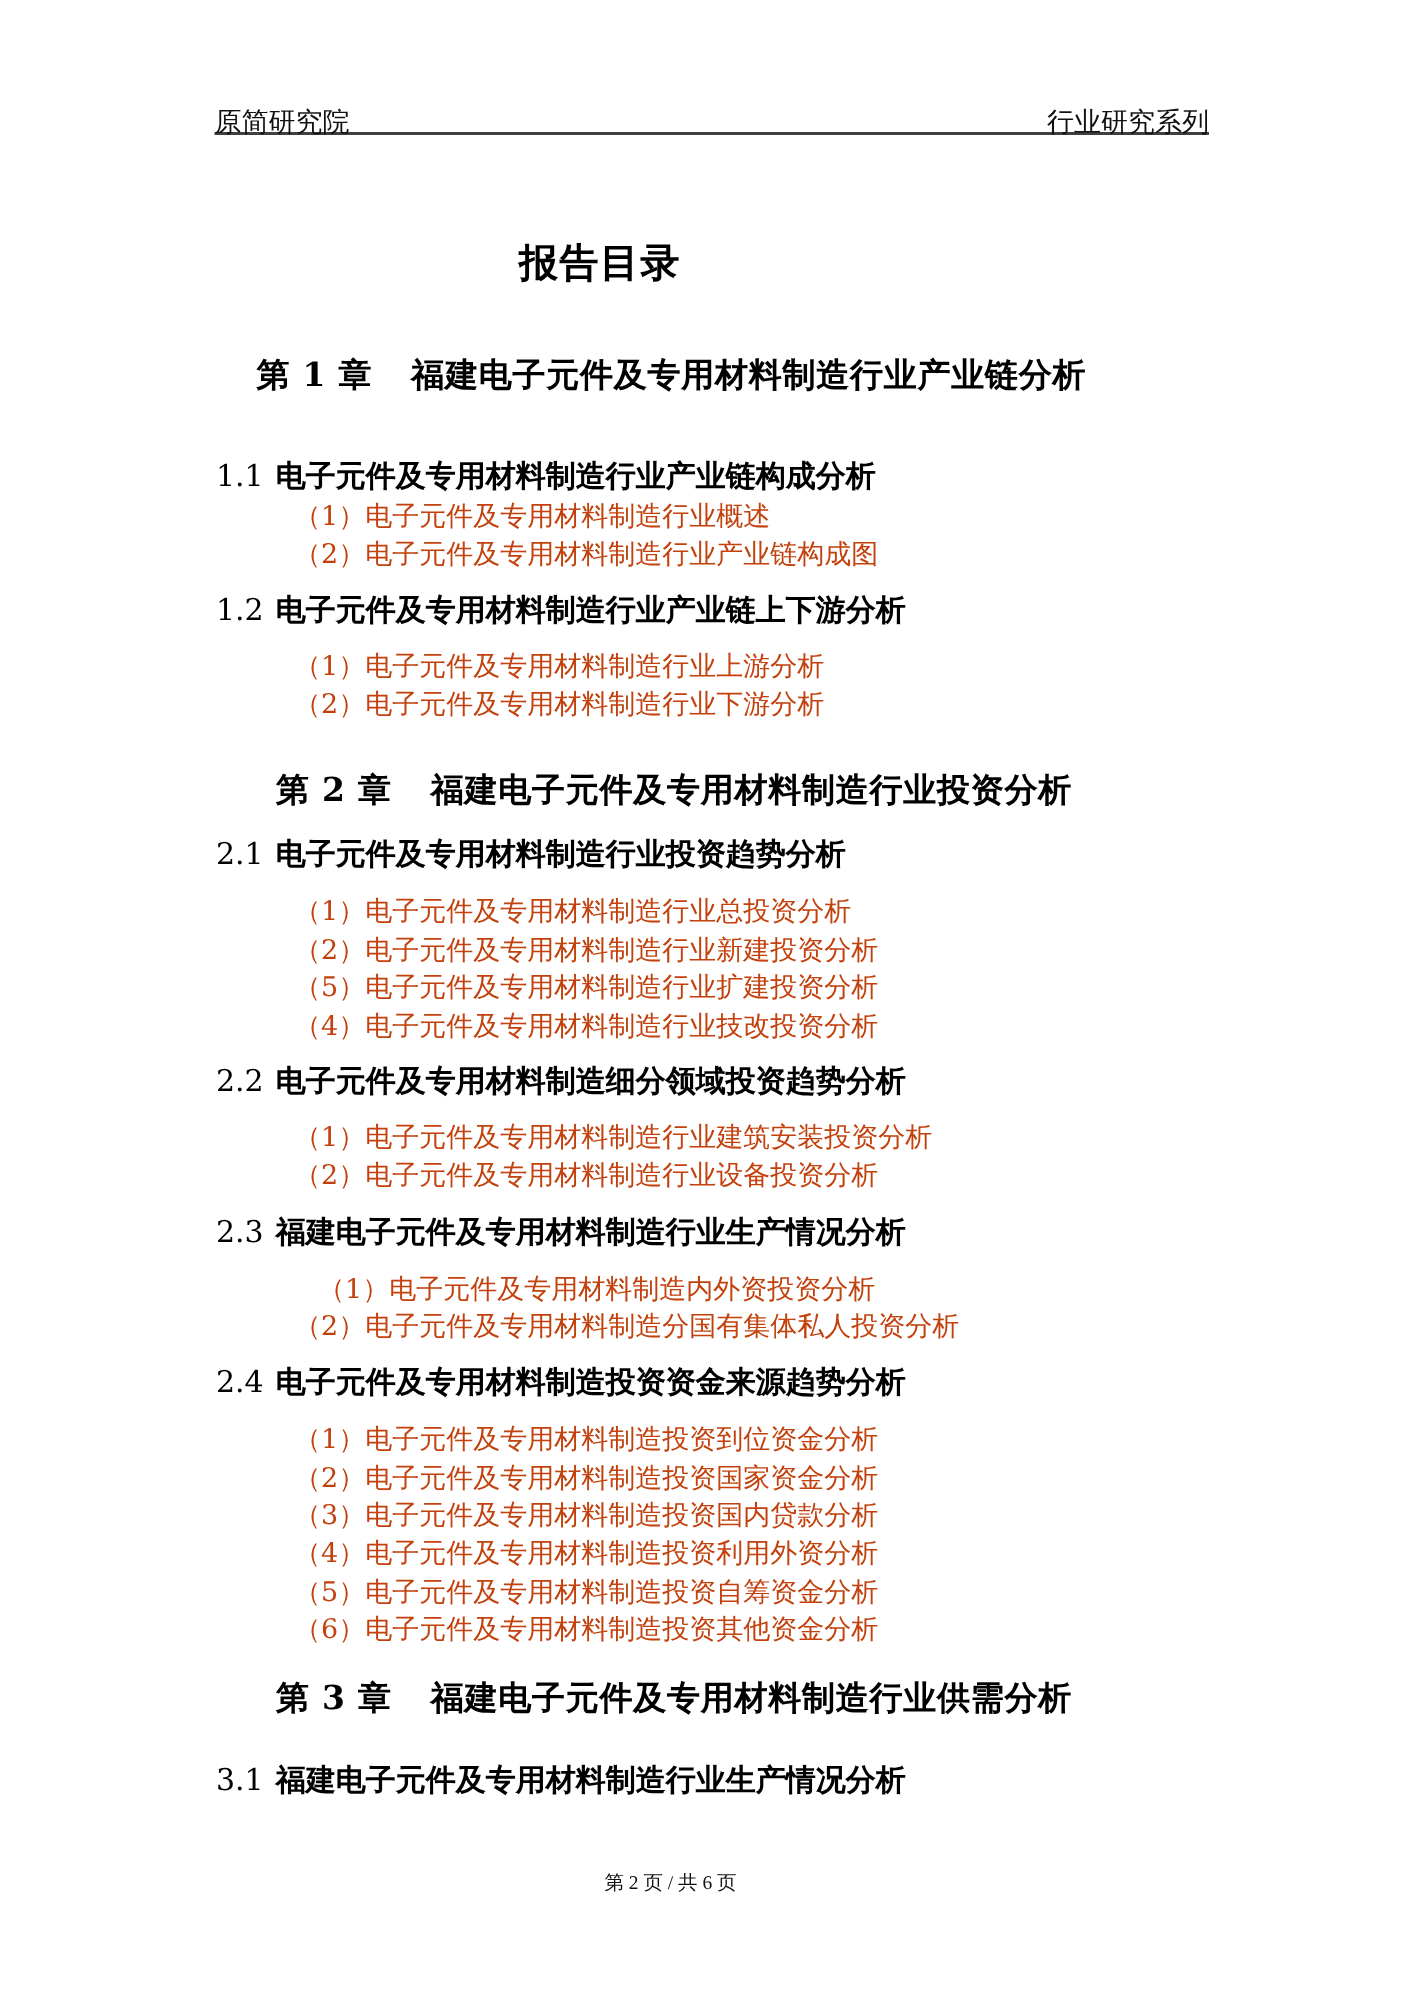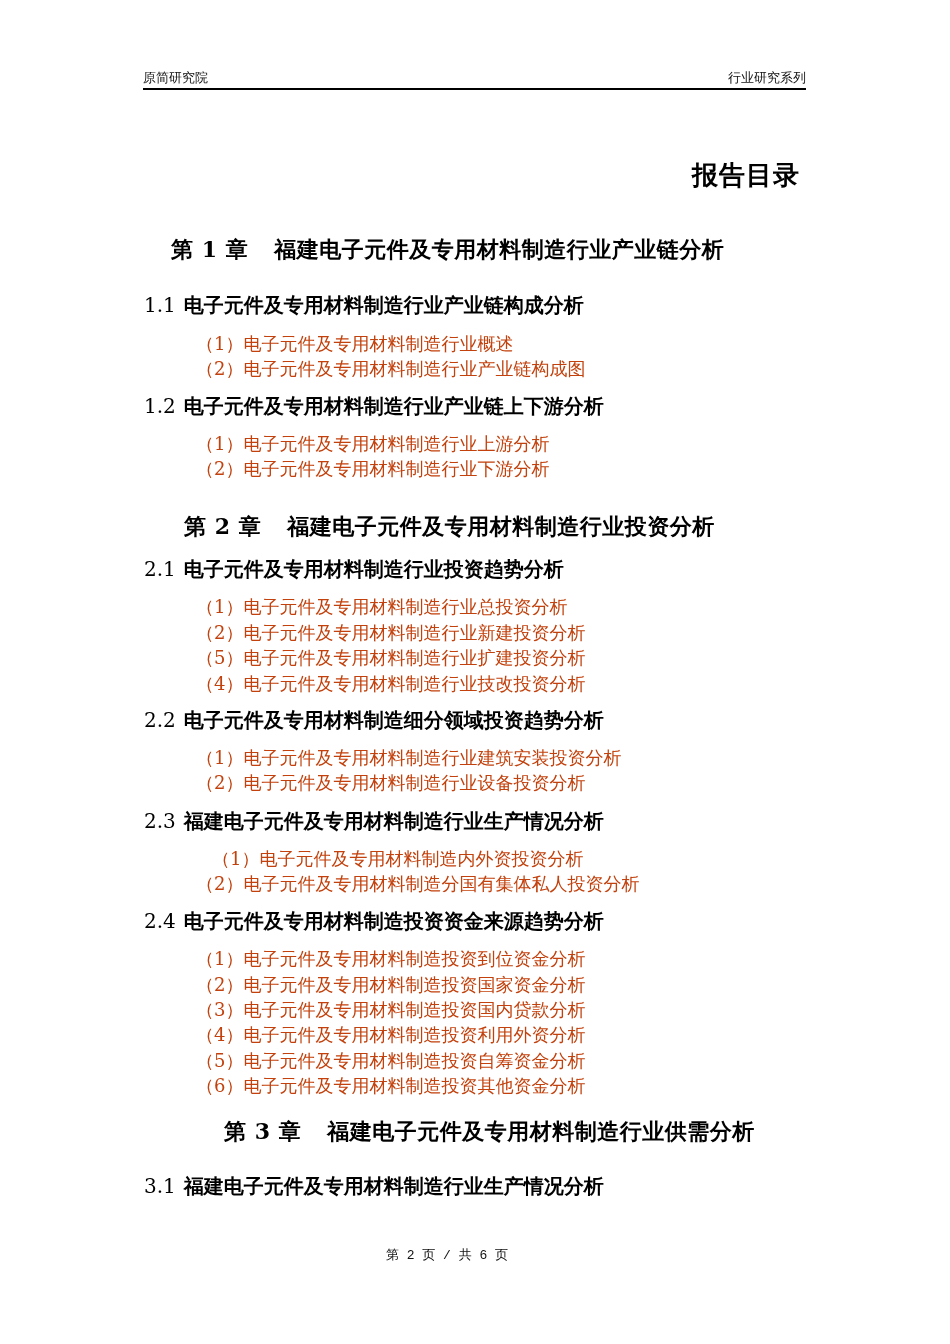--- a/index.html
+++ b/index.html
@@ -14,34 +14,34 @@
       overflow: hidden;
       color: #000;
       font-family: "DejaVu Serif", "Liberation Serif", serif;
     }
     .header {
       position: absolute;
       left: 143px;
       top: 66px;
       width: 663px;
       height: 22px;
-      border-bottom: 2px solid #000000;
+      border-bottom: 2px solid #404040;
       font-family: "DejaVu Sans", "Liberation Sans", sans-serif;
-      font-size: 13px;
+      font-size: 18px;
       color: #111;
     }
     .header .left { position: absolute; left: 0; top: 3px; }
     .header .right { position: absolute; right: 0; top: 3px; }
 
     .doc-title {
       position: absolute;
       left: 0;
       width: 800px;
       top: 158px;
-      text-align: right;
+      text-align: center;
       font-size: 26px;
       font-weight: bold;
       letter-spacing: 1px;
     }
 
     .line { position: absolute; white-space: nowrap; }
     .chapter {
       font-size: 22px;
       font-weight: bold;
       letter-spacing: 0.5px;
@@ -59,40 +59,40 @@
       font-weight: normal;
       color: #c2410c;
     }
 
     .footer {
       position: absolute;
       left: 0;
       width: 894px;
       top: 1246px;
       text-align: center;
-      font-family: Liberation Mono, monospace;
+      font-family: Liberation Serif, serif;
       font-size: 13px;
       color: #111;
     }
   </style>
 </head>
 <body>
 
 <div class="header">
   <span class="left">原简研究院</span>
   <span class="right">行业研究系列</span>
 </div>
 
 <div class="doc-title">报告目录</div>
 
 <div class="line chapter" style="left:171px; top:235px;">
   <span class="ch-num">第 1 章</span><span>福建电子元件及专用材料制造行业产业链分析</span>
 </div>
 
-<div class="line section" style="top:292px;">
+<div class="line section" style="top:304px;">
   <span class="sec-num">1.1</span><span>电子元件及专用材料制造行业产业链构成分析</span>
 </div>
 <div class="line item" style="top:332px;">（1）电子元件及专用材料制造行业概述</div>
 <div class="line item" style="top:357px;">（2）电子元件及专用材料制造行业产业链构成图</div>
 
 <div class="line section" style="top:393px;">
   <span class="sec-num">1.2</span><span>电子元件及专用材料制造行业产业链上下游分析</span>
 </div>
 <div class="line item" style="top:432px;">（1）电子元件及专用材料制造行业上游分析</div>
 <div class="line item" style="top:457px;">（2）电子元件及专用材料制造行业下游分析</div>
@@ -124,21 +124,21 @@
 <div class="line section" style="top:908px;">
   <span class="sec-num">2.4</span><span>电子元件及专用材料制造投资资金来源趋势分析</span>
 </div>
 <div class="line item" style="top:947px;">（1）电子元件及专用材料制造投资到位资金分析</div>
 <div class="line item" style="top:973px;">（2）电子元件及专用材料制造投资国家资金分析</div>
 <div class="line item" style="top:998px;">（3）电子元件及专用材料制造投资国内贷款分析</div>
 <div class="line item" style="top:1023px;">（4）电子元件及专用材料制造投资利用外资分析</div>
 <div class="line item" style="top:1049px;">（5）电子元件及专用材料制造投资自筹资金分析</div>
 <div class="line item" style="top:1074px;">（6）电子元件及专用材料制造投资其他资金分析</div>
 
-<div class="line chapter" style="left:184px; top:1117px;margin-left:40px;">
+<div class="line chapter" style="left:184px; top:1117px;">
   <span class="ch-num">第 3 章</span><span>福建电子元件及专用材料制造行业供需分析</span>
 </div>
 
 <div class="line section" style="top:1173px;">
   <span class="sec-num">3.1</span><span>福建电子元件及专用材料制造行业生产情况分析</span>
 </div>
 
 <div class="footer">第 2 页 / 共 6 页</div>
 
 </body></html>

